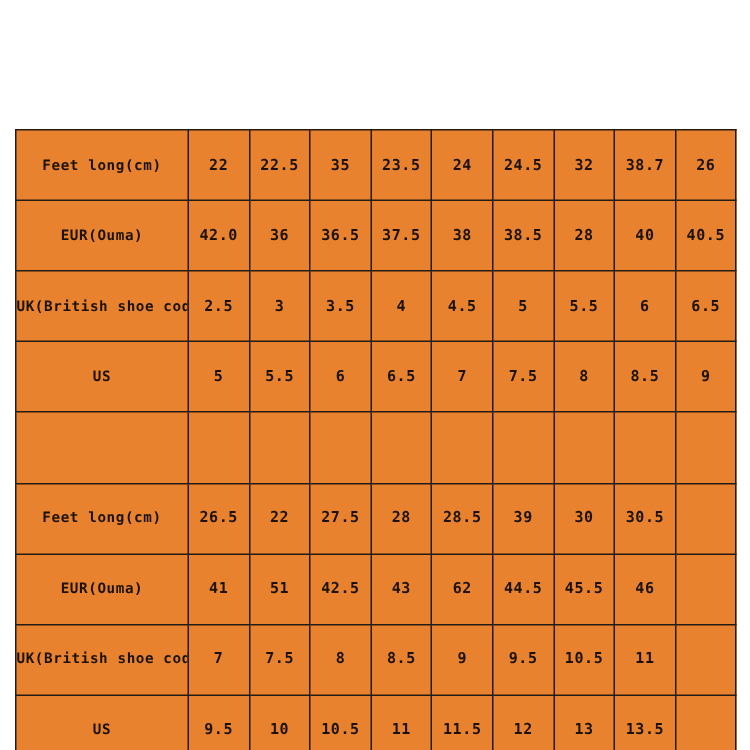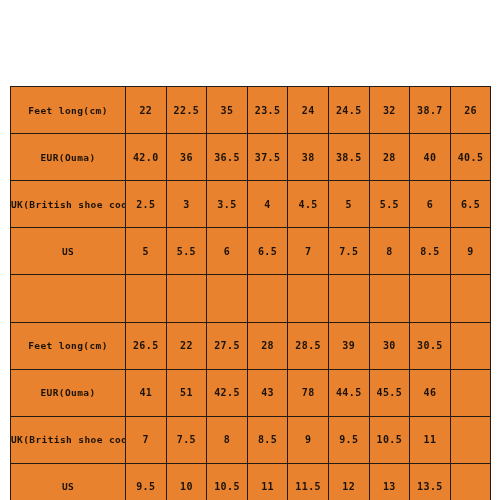--- a/index.html
+++ b/index.html
@@ -148,21 +148,21 @@
           <td class="value-cell">30</td>
           <td class="value-cell">30.5</td>
           <td class="value-cell"></td>
         </tr>
         <tr>
           <td class="label-cell">EUR(Ouma)</td>
           <td class="value-cell">41</td>
           <td class="value-cell">51</td>
           <td class="value-cell">42.5</td>
           <td class="value-cell">43</td>
-          <td class="value-cell">78</td>
+          <td class="value-cell">62</td>
           <td class="value-cell">44.5</td>
           <td class="value-cell">45.5</td>
           <td class="value-cell">46</td>
           <td class="value-cell"></td>
         </tr>
         <tr>
           <td class="label-cell">UK(British shoe code)</td>
           <td class="value-cell">7</td>
           <td class="value-cell">7.5</td>
           <td class="value-cell">8</td>

